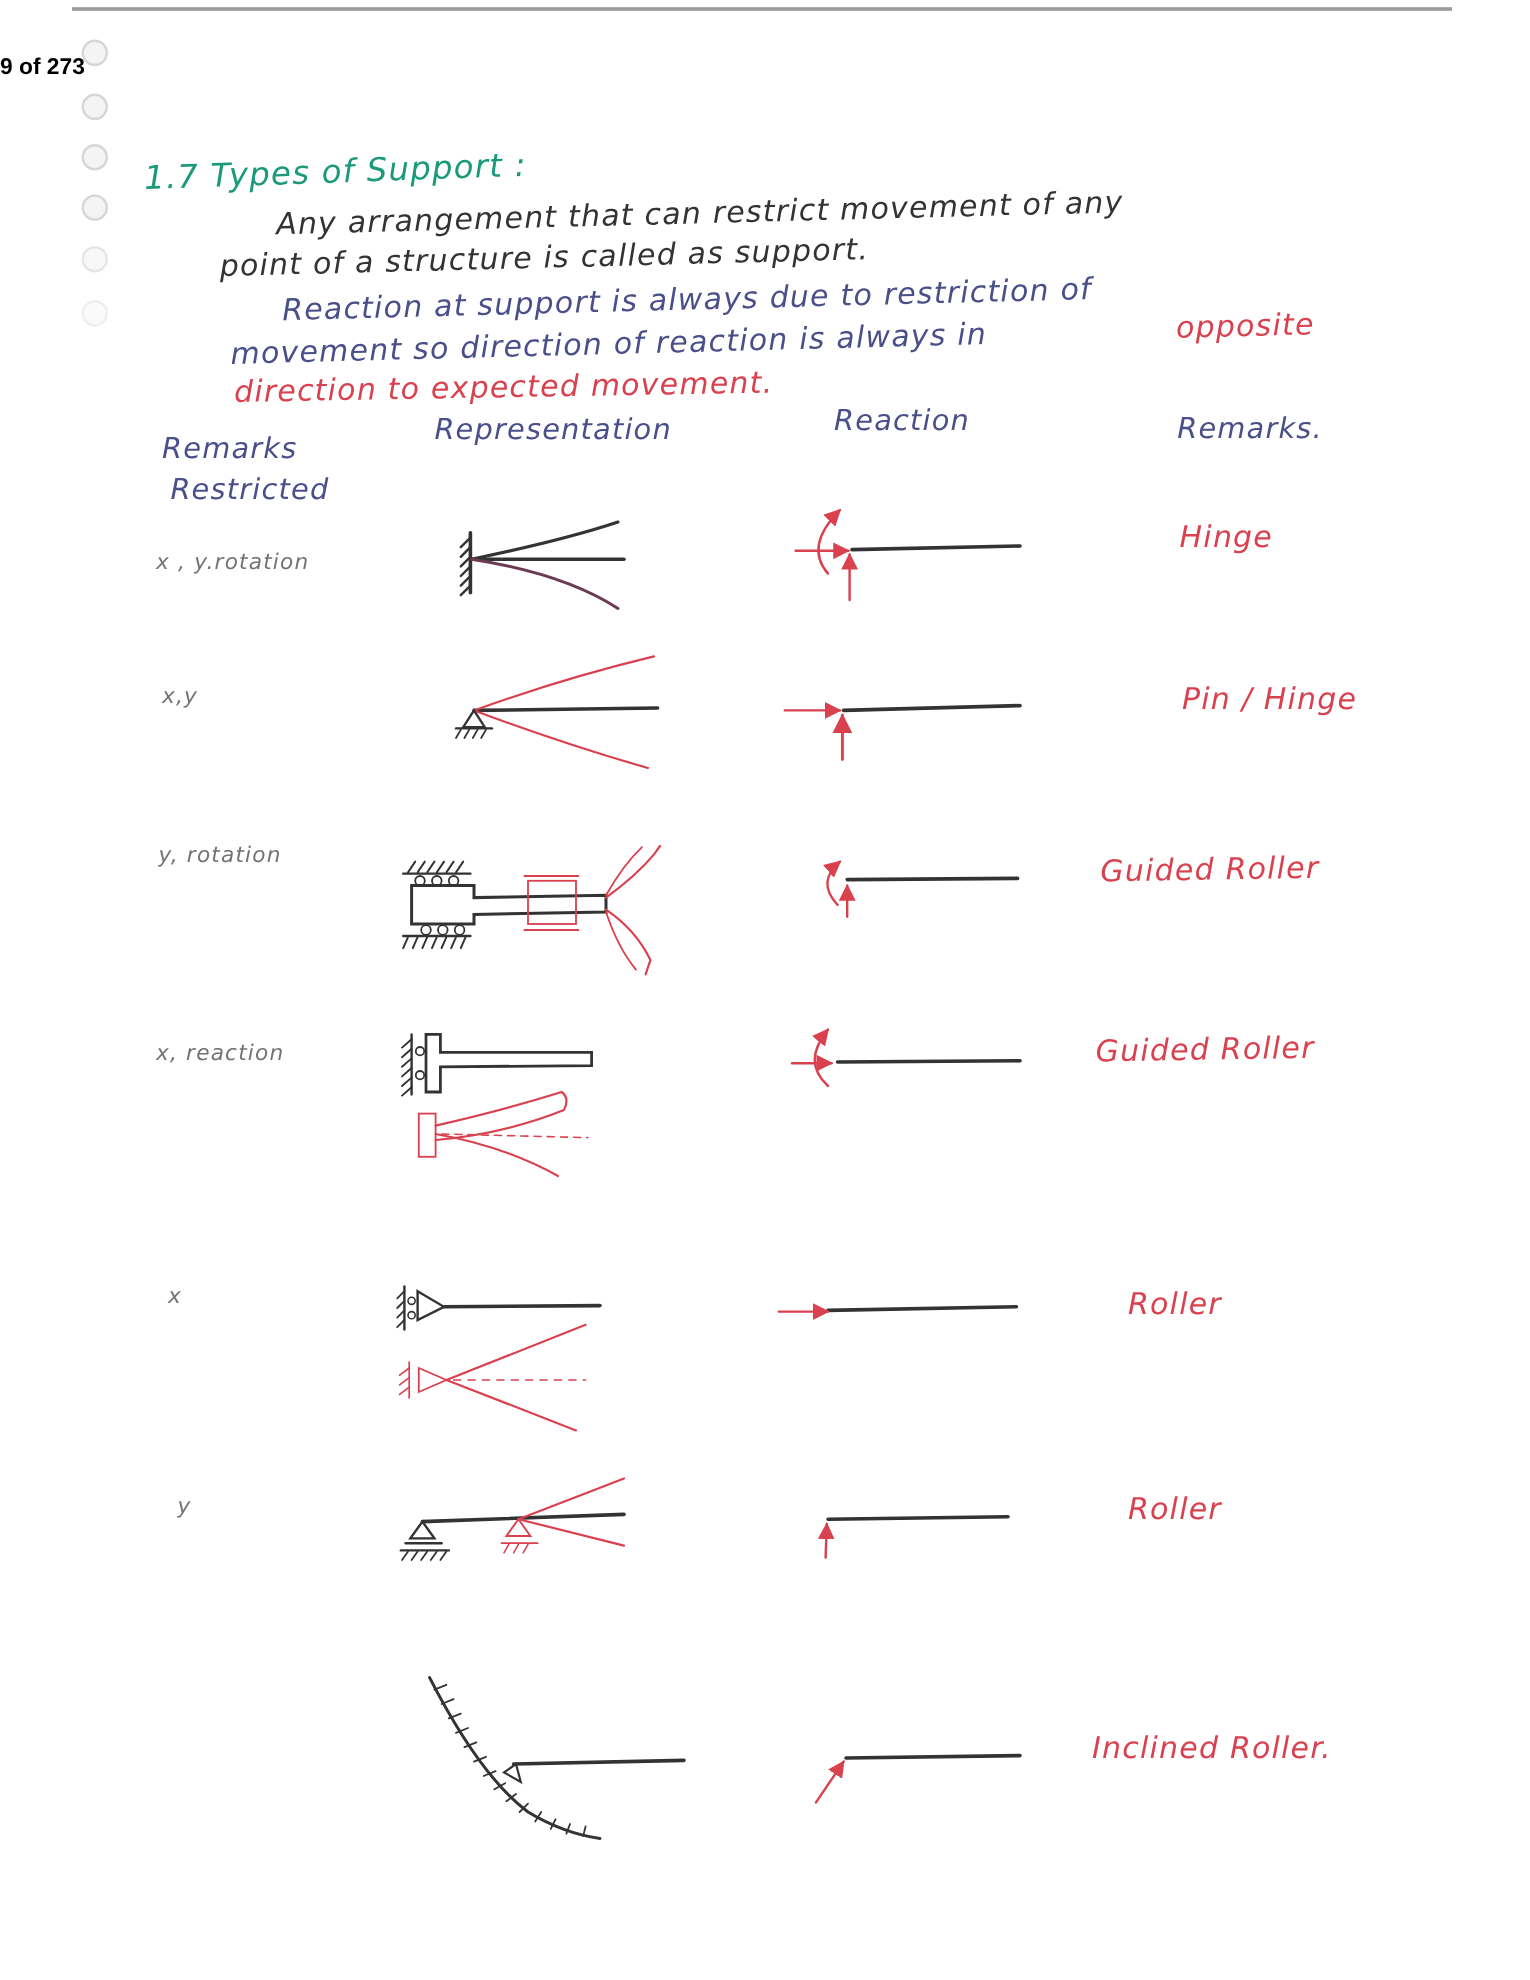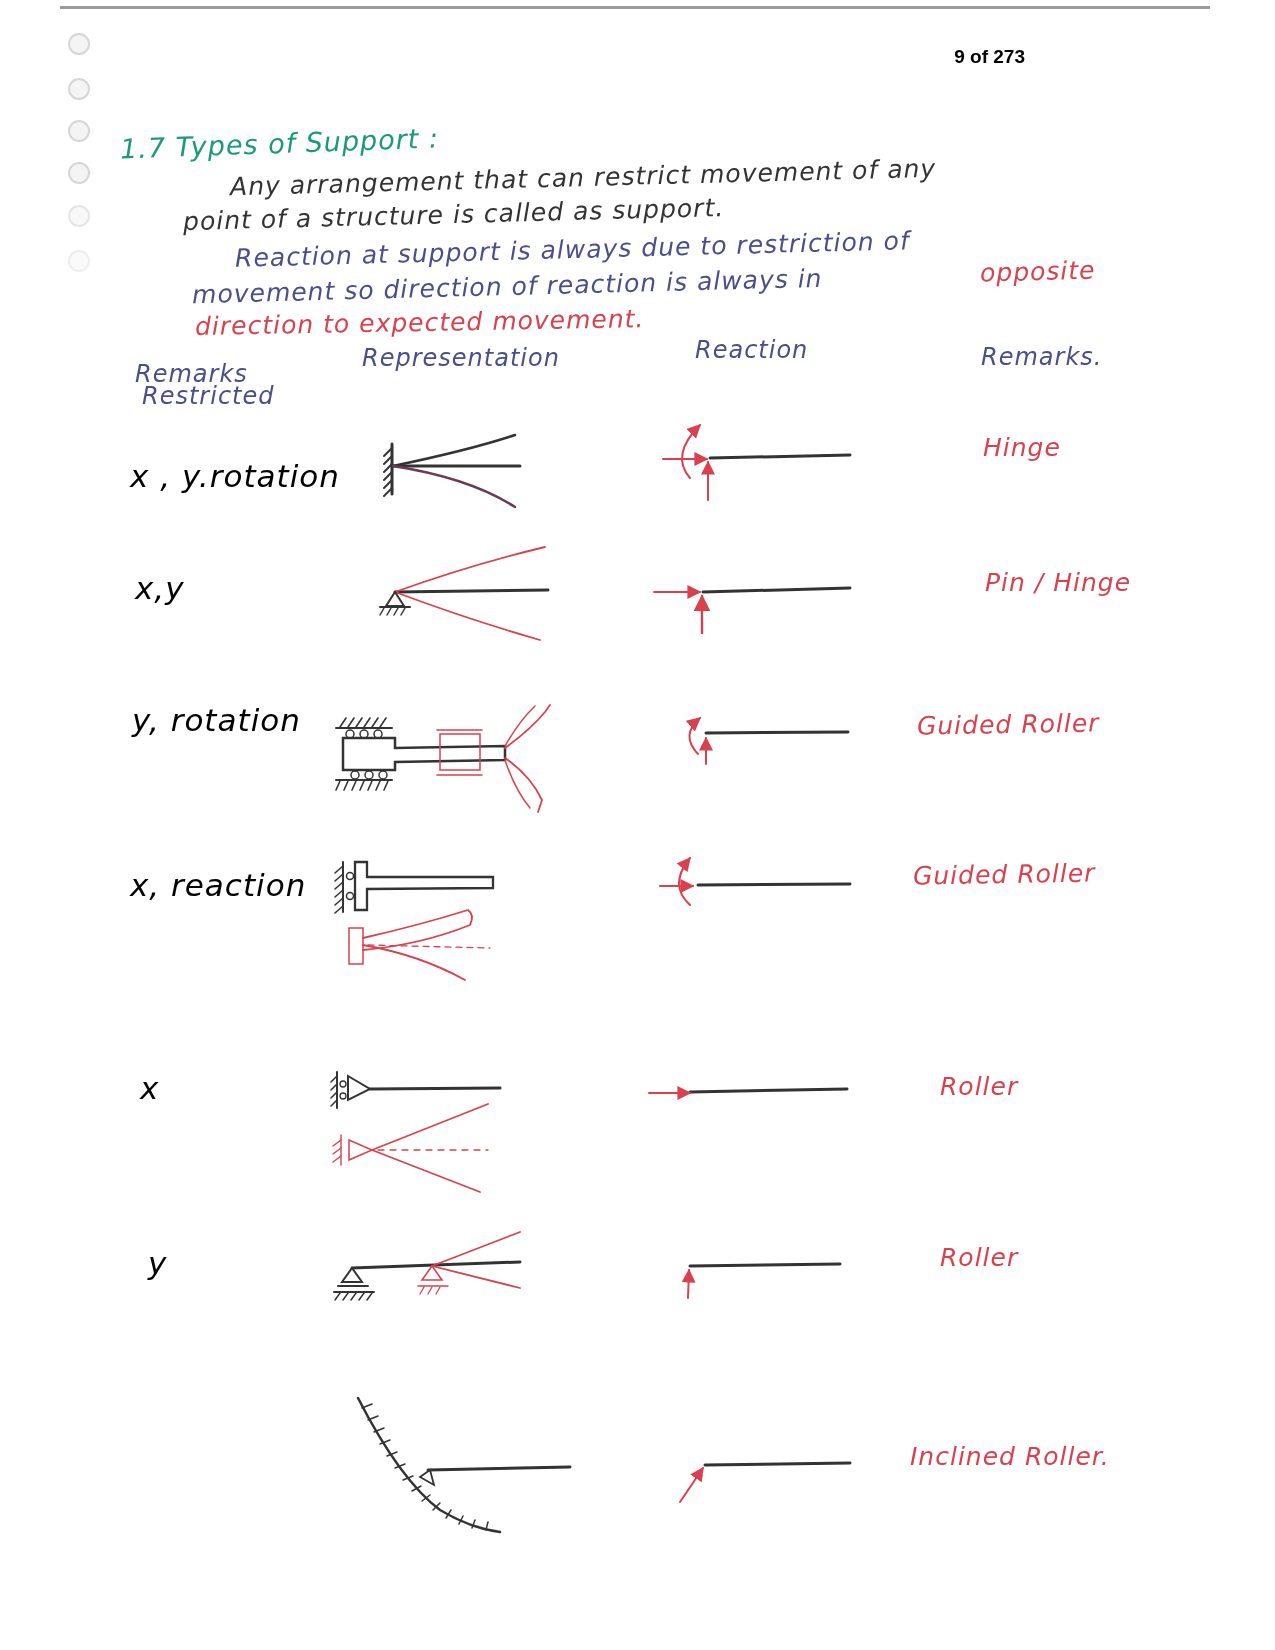--- a/index.html
+++ b/index.html
@@ -1,26 +1,26 @@
 <!DOCTYPE html>
 <html><head>
 <meta charset="utf-8">
 <style>
   html,body{margin:0;padding:0;background:#ffffff;}
   body{width:1275px;height:1650px;position:relative;overflow:hidden;font-family:"DejaVu Sans",sans-serif;}
   .topline{position:absolute;left:60px;top:6px;width:1150px;height:3px;background:#9a9a9a;}
   .hole{position:absolute;left:68px;width:18px;height:18px;border-radius:50%;border:2px solid #d6d6d6;background:#f4f4f4;}
-  .pageno{position:absolute;top:46px;left:0;width:1025px;text-align:right;font:bold 19px "Liberation Sans",sans-serif;color:#000;}
+  .pageno{position:absolute;top:46px;left:0;width:1025px;text-align:left;font:bold 19px "Liberation Sans",sans-serif;color:#000;}
   .hw{position:absolute;font-family:"DejaVu Sans",sans-serif;font-style:italic;white-space:nowrap;letter-spacing:1px;}
   .title{color:#1a9a7a;font-size:27px;left:120px;top:128px;transform:rotate(-2deg);}
   .p{font-size:25px;color:#333;}
   .blue{color:#4a4f8a;}
   .red{color:#d9414f;}
   .hdr{font-size:24px;color:#4a4f8a;}
-  .mv{font-size:31px;color:#000000;}
+  .mv{font-size:18px;color:#737373;}
   .rm{font-size:25px;color:#d9414f;}
   svg.fig{position:absolute;left:0;top:0;}
 </style>
 </head>
 <body>
 
 <div class="topline"></div>
 <div class="hole" style="top:33px"></div>
 <div class="hole" style="top:78px"></div>
 <div class="hole" style="top:120px"></div>
@@ -34,21 +34,21 @@
 
 <div class="hw p" style="left:230px;top:163px;transform:rotate(-1.5deg)">Any arrangement that can restrict movement of any</div>
 <div class="hw p" style="left:183px;top:200px;transform:rotate(-1.5deg)">point of a structure is called as support.</div>
 
 <div class="hw p blue" style="left:235px;top:235px;transform:rotate(-1.5deg)">Reaction at support is always due to restriction of</div>
 <div class="hw p blue" style="left:192px;top:272px;transform:rotate(-1.5deg)">movement so direction of reaction is always in</div>
 <div class="hw p red" style="left:980px;top:257px;transform:rotate(-1.5deg)">opposite</div>
 <div class="hw p red" style="left:195px;top:308px;transform:rotate(-1deg)">direction to expected movement.</div>
 
 <div class="hw hdr" style="left:135px;top:360px">Remarks</div>
-<div class="hw hdr" style="left:142px;top:382px">Restricted</div>
+<div class="hw hdr" style="left:142px;top:394px">Restricted</div>
 <div class="hw hdr" style="left:362px;top:344px">Representation</div>
 <div class="hw hdr" style="left:695px;top:336px">Reaction</div>
 <div class="hw hdr" style="left:981px;top:343px">Remarks.</div>
 
 <div class="hw mv" style="left:130px;top:458px">x , y.rotation</div>
 <div class="hw rm" style="left:983px;top:433px">Hinge</div>
 
 <div class="hw mv" style="left:135px;top:570px">x,y</div>
 <div class="hw rm" style="left:985px;top:568px">Pin / Hinge</div>
 

